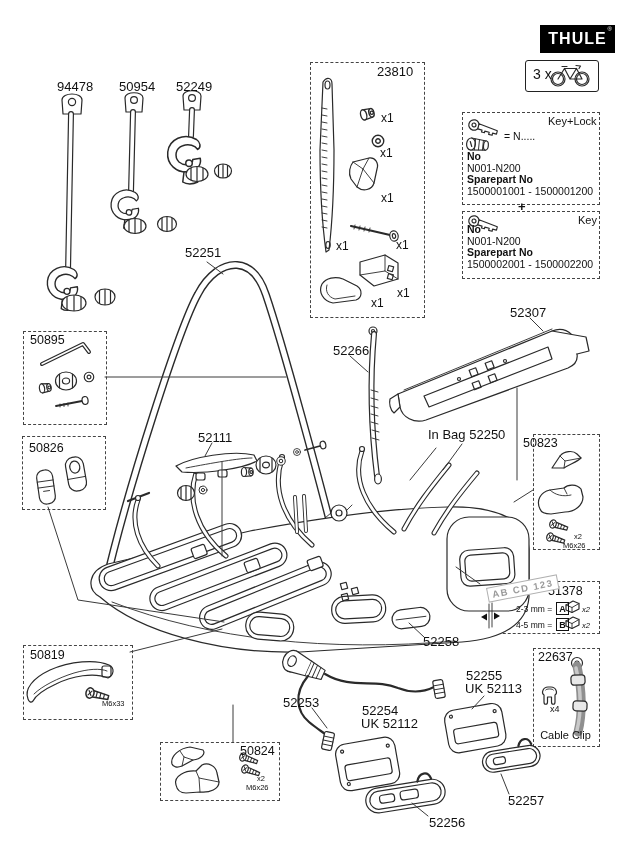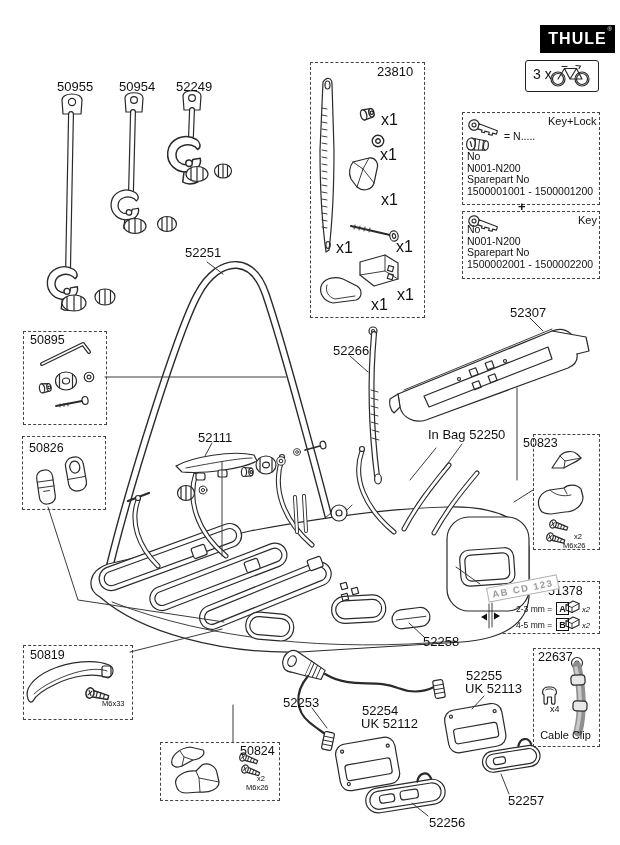--- a/index.html
+++ b/index.html
@@ -14,24 +14,24 @@
   .tube6{stroke-width:6}.t6i{stroke:#fff;stroke-width:3.6}
   .tube5{stroke-width:5}.t5i{stroke:#fff;stroke-width:2.8}
   .tube4{stroke-width:4}.t4i{stroke:#fff;stroke-width:2.2}
   .sw2{stroke-width:2.2}
   .solid{fill:#111;stroke:none}
   .gray-cable{stroke:#8f8f8f;stroke-width:9}
   .gray-hi{stroke:#c9c9c9;stroke-width:3.5}
   .dbox{position:absolute;border:1.5px dashed #444}
   .lbl{position:absolute;font-size:13px;white-space:nowrap}
   .lblb{position:absolute;font-size:12.5px;white-space:nowrap}
-  .q12{position:absolute;font-size:16px;white-space:nowrap}
+  .q12{position:absolute;font-size:12px;white-space:nowrap}
   .tiny{position:absolute;font-size:7.5px;white-space:nowrap}
   .kl{position:absolute;font-size:10.5px;line-height:11.5px;white-space:nowrap}
-  .kl b{font-weight:normal}
+  .kl b{font-weight:bold}
   .kltitle{position:absolute;font-size:11px;white-space:nowrap}
   .plus{position:absolute;font-size:13px;font-weight:bold}
   .logo{position:absolute;left:540px;top:25px;width:75px;height:28px;background:#000;
     color:#fff;display:flex;align-items:center;justify-content:center;
     font-weight:bold;font-size:16px;letter-spacing:1px}
   .logo .reg{position:absolute;right:2px;top:1px;font-size:6px;font-weight:normal}
   .qtybox{position:absolute;left:525px;top:60px;width:72px;height:30px;
     border:1.4px solid #222;border-radius:3px}
   .qtytext{position:absolute;left:533px;top:66px;font-size:14px}
   .plate{position:absolute;left:486px;top:588px;transform:rotate(-11deg);
@@ -466,21 +466,21 @@
     </g>
   </svg>
 
   <div class="logo">
     <span>THULE</span>
     <span class="reg">®</span>
   </div>
   <div class="qtybox"></div>
   <div class="qtytext">3 x</div>
 
-  <div class="lbl" style="left:57px;top:79px">50955</div>
+  <div class="lbl" style="left:57px;top:79px">94478</div>
   <div class="lbl" style="left:119px;top:79px">50954</div>
   <div class="lbl" style="left:176px;top:79px">52249</div>
   <div class="lbl" style="left:377px;top:64px">23810</div>
   <div class="lbl" style="left:185px;top:245px">52251</div>
   <div class="lblb" style="left:30px;top:333px">50895</div>
   <div class="lblb" style="left:29px;top:441px">50826</div>
   <div class="lbl" style="left:198px;top:430px">52111</div>
   <div class="lbl" style="left:333px;top:343px">52266</div>
   <div class="lbl" style="left:510px;top:305px">52307</div>
   <div class="lbl" style="left:428px;top:427px">In Bag 52250</div>

